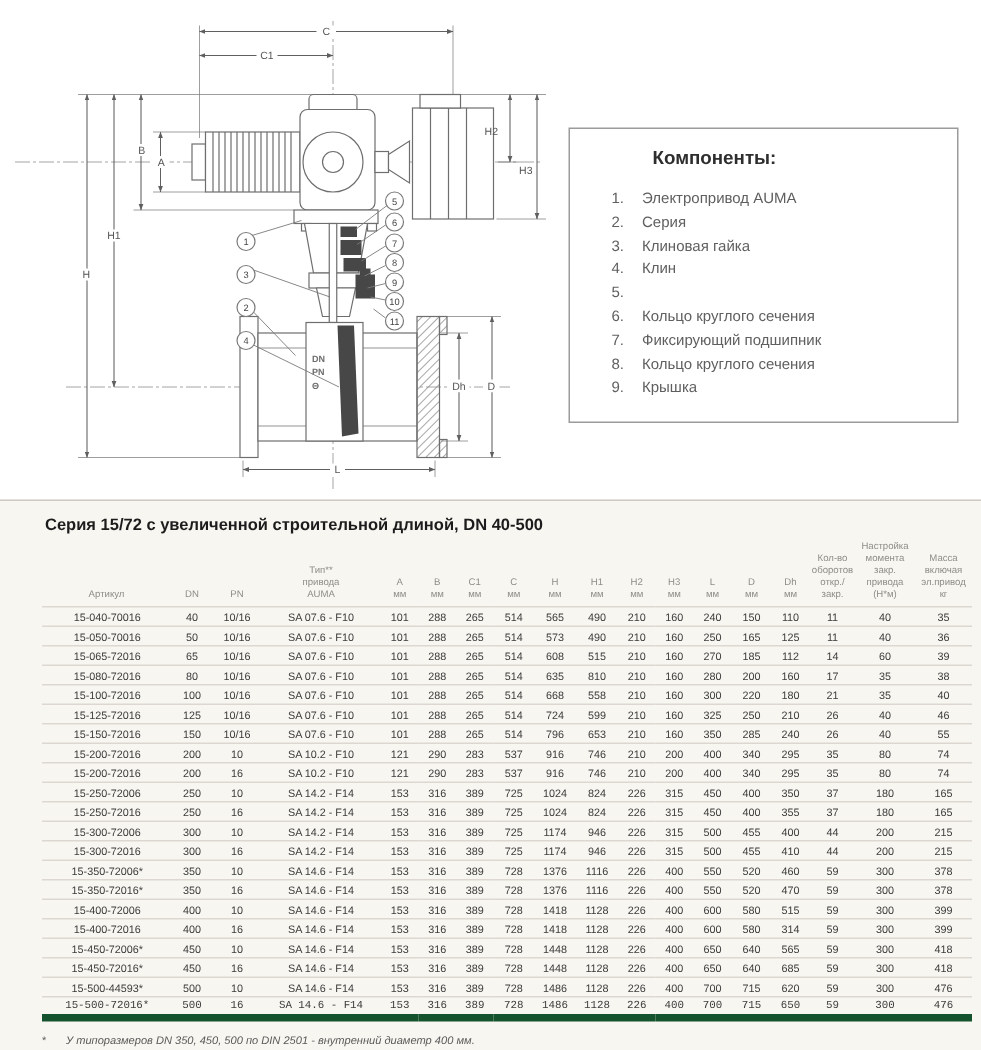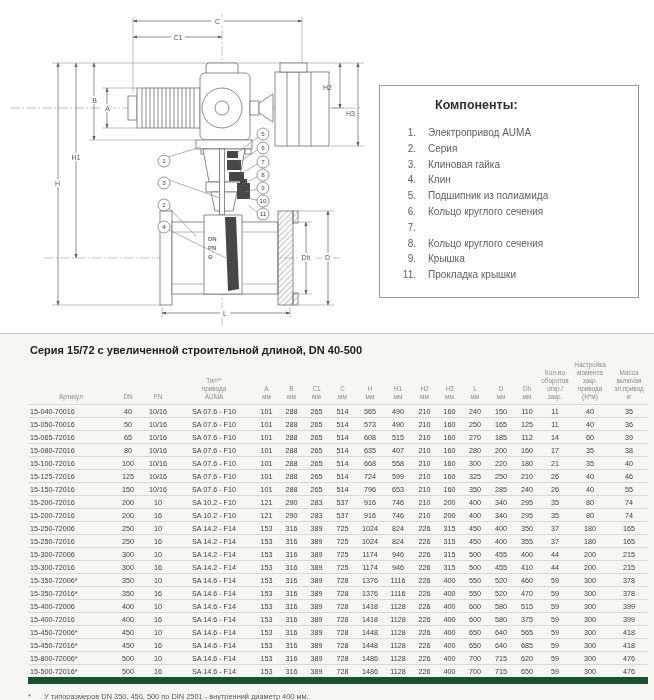--- a/index.html
+++ b/index.html
@@ -33,26 +33,26 @@
   .sheet-title{font-size:11px;font-weight:bold;color:#1c1c1c;margin:2px 0 3px 2px;}
   table.spec{border-collapse:collapse;table-layout:fixed;width:620px;}
   table.spec th{
     font-size:6.4px;font-weight:normal;color:#8f8d88;text-align:center;
     vertical-align:bottom;padding:2px 1px 3px;white-space:pre-line;line-height:1.25;
   }
   table.spec td{
     font-size:7.2px;color:#3c3c3c;text-align:center;padding:1.5px 1px;
     border-top:1px solid #dcd8d1;white-space:nowrap;overflow:hidden;
   }
-  table.spec tbody tr:last-child td{border-bottom:7px solid #14532d;}
-  table.spec td.left{text-align:left;padding-left:2px;}
+  table.spec tbody tr:last-child td{border-bottom:5px solid #14532d;font-family:Liberation Mono, monospace;}
+  table.spec td.left{text-align:center;padding-left:2px;}
   .footnotes{margin-top:7px;font-size:7.4px;color:#5a5a5a;line-height:1.5;}
   .fn{display:flex;}
   .fn-marker{width:16px;flex:none;}
-  .fn-text{flex:1;}
+  .fn-text{flex:1;font-style:italic;}
 </style>
 </head>
 <body>
 
 <div class="drawing-area">
 <svg width="378" height="332" viewBox="0 0 378 332">
   <defs>
     <marker id="arr" viewBox="0 0 8 8" markerWidth="7" markerHeight="7" refX="6.5" refY="4" orient="auto-start-reverse">
       <path d="M0,1.4 L6.8,4 L0,6.6 Z" fill="#5f5f5f"></path>
     </marker>
@@ -233,40 +233,36 @@
       <li class="comp-item">
         <span class="comp-num">3.</span>
         <span>Клиновая гайка</span>
       </li>
       <li class="comp-item">
         <span class="comp-num">4.</span>
         <span>Клин</span>
       </li>
       <li class="comp-item">
         <span class="comp-num">5.</span>
-        <span>Подшипник из полиамида</span>
       </li>
       <li class="comp-item">
         <span class="comp-num">6.</span>
         <span>Кольцо круглого сечения</span>
       </li>
       <li class="comp-item">
         <span class="comp-num">7.</span>
+        <span>Фиксирующий подшипник</span>
       </li>
       <li class="comp-item">
         <span class="comp-num">8.</span>
         <span>Кольцо круглого сечения</span>
       </li>
       <li class="comp-item">
         <span class="comp-num">9.</span>
         <span>Крышка</span>
-      </li>
-      <li class="comp-item">
-        <span class="comp-num">11.</span>
-        <span>Прокладка крышки</span>
       </li>
     </ol>
 </div>
 
 <div class="sheet">
   <div class="sheet-title">Серия 15/72 с увеличенной строительной длиной, DN 40-500</div>
   <table class="spec">
     <colgroup>
         <col style="width: 86px;">
         <col style="width: 28px;">
@@ -394,21 +390,21 @@
         <tr>
           <td class="left">15-080-72016</td>
           <td>80</td>
           <td>10/16</td>
           <td>SA 07.6 - F10</td>
           <td>101</td>
           <td>288</td>
           <td>265</td>
           <td>514</td>
           <td>635</td>
-          <td>407</td>
+          <td>810</td>
           <td>210</td>
           <td>160</td>
           <td>280</td>
           <td>200</td>
           <td>160</td>
           <td>17</td>
           <td>35</td>
           <td>38</td>
         </tr>
         <tr>
@@ -659,21 +655,21 @@
           <td>153</td>
           <td>316</td>
           <td>389</td>
           <td>728</td>
           <td>1418</td>
           <td>1128</td>
           <td>226</td>
           <td>400</td>
           <td>600</td>
           <td>580</td>
-          <td>375</td>
+          <td>314</td>
           <td>59</td>
           <td>300</td>
           <td>399</td>
         </tr>
         <tr>
           <td class="left">15-450-72006*</td>
           <td>450</td>
           <td>10</td>
           <td>SA 14.6 - F14</td>
           <td>153</td>
@@ -705,21 +701,21 @@
           <td>226</td>
           <td>400</td>
           <td>650</td>
           <td>640</td>
           <td>685</td>
           <td>59</td>
           <td>300</td>
           <td>418</td>
         </tr>
         <tr>
-          <td class="left">15-800-72006*</td>
+          <td class="left">15-500-44593*</td>
           <td>500</td>
           <td>10</td>
           <td>SA 14.6 - F14</td>
           <td>153</td>
           <td>316</td>
           <td>389</td>
           <td>728</td>
           <td>1486</td>
           <td>1128</td>
           <td>226</td>

